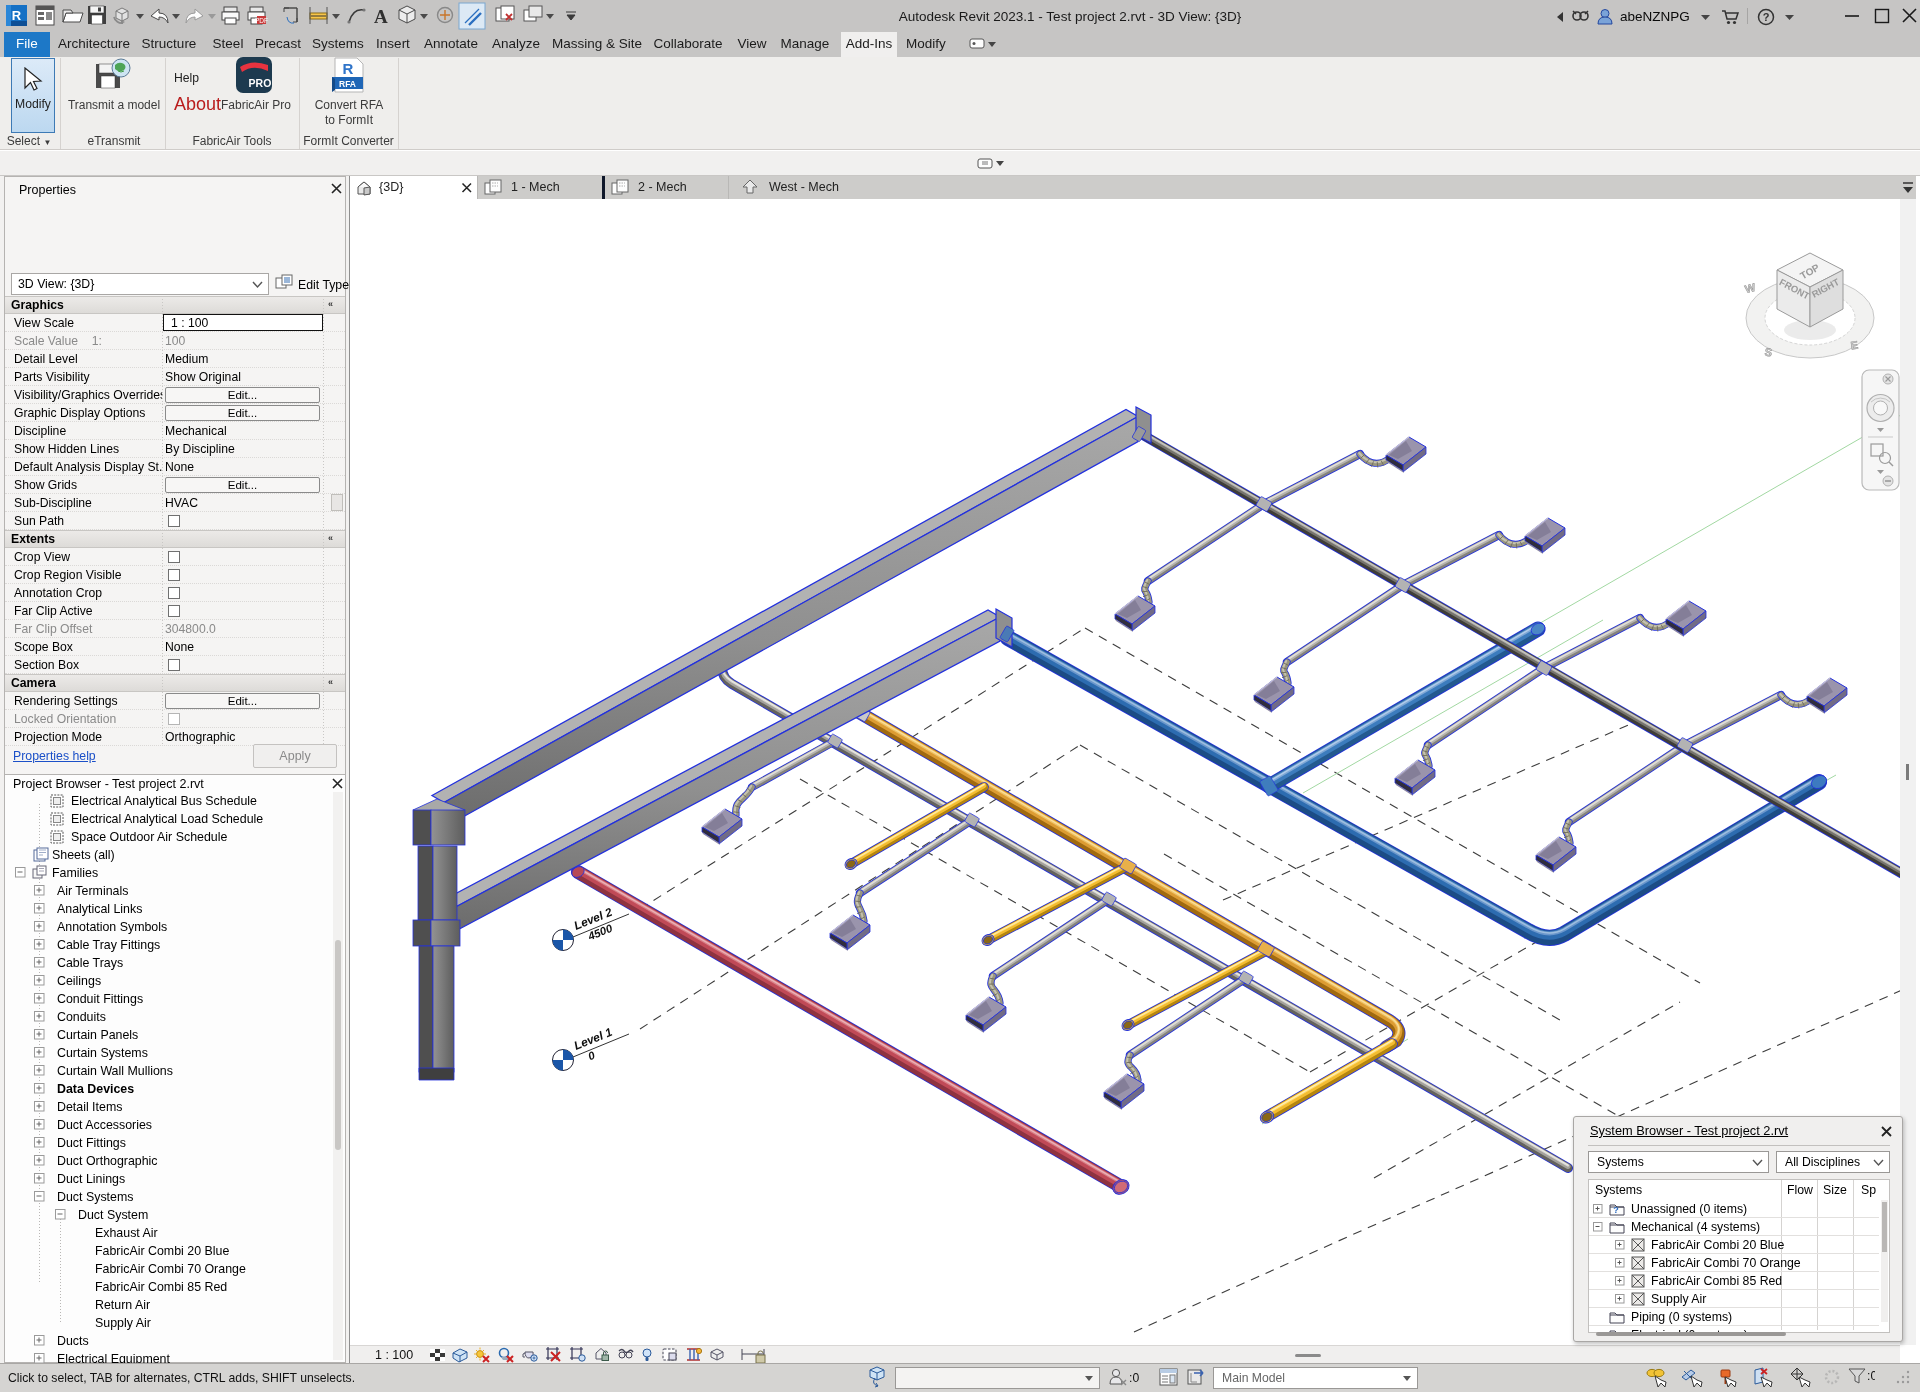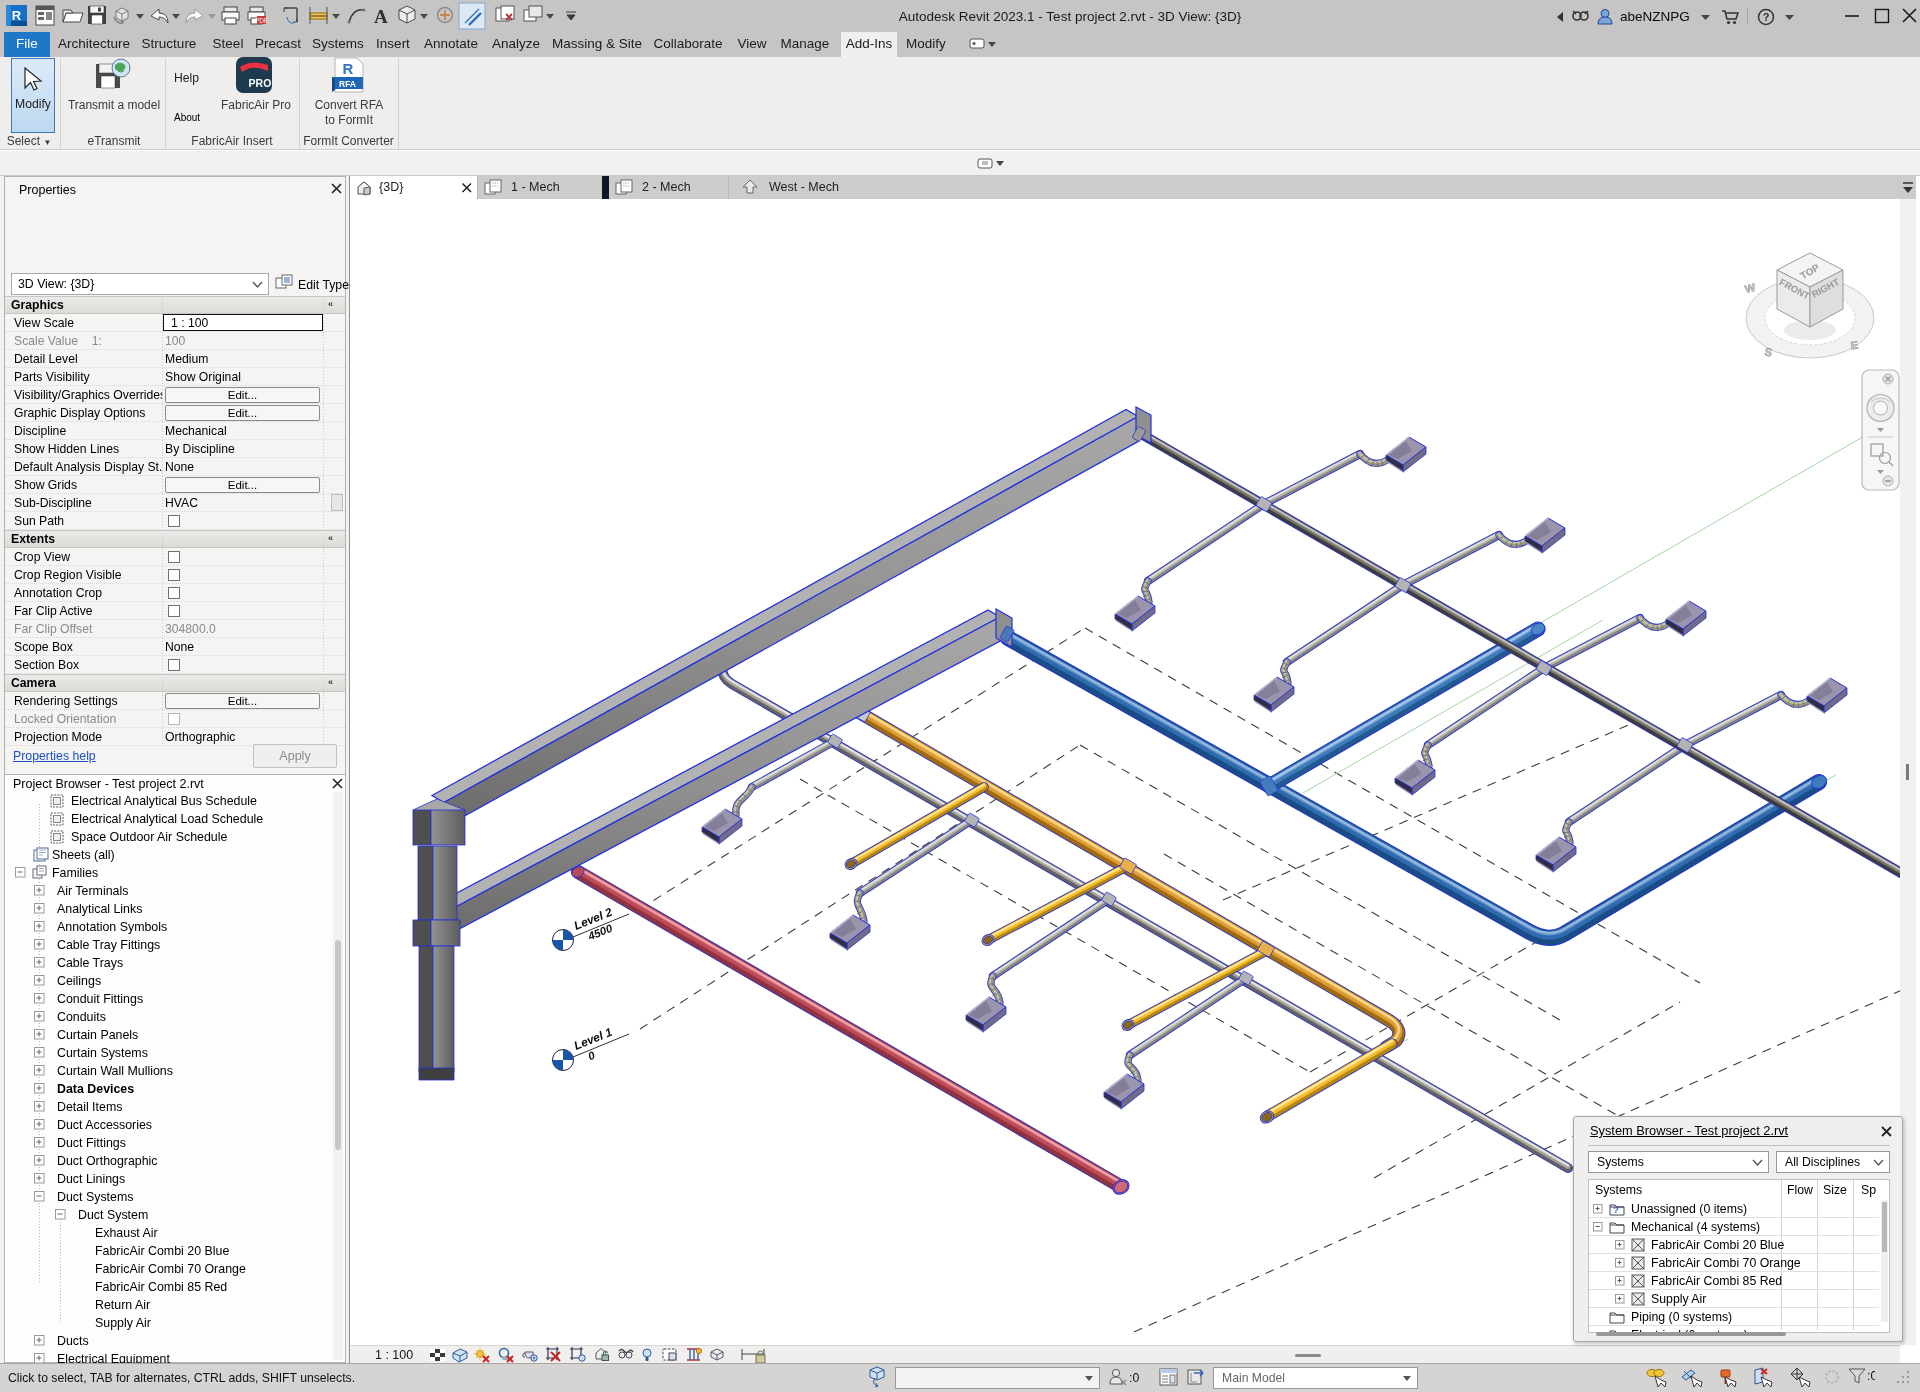--- a/index.html
+++ b/index.html
@@ -226,22 +226,22 @@
       <rect x="4" y="6" width="18" height="9" fill="#f3f3f3" stroke="#333" stroke-width="0.5"></rect>
       <rect x="6" y="18" width="14" height="12" fill="#fff" stroke="#333" stroke-width="0.5"></rect>
       <circle cx="26" cy="10" r="9" fill="#cde4f2" stroke="#5a7a96"></circle>
       <path d="M20 7 q4 -4 9 -1 q3 3 0 6 q-5 3 -9 -1 z" fill="#3f9c45" opacity="0.9"></path>
       <path d="M23 13 q3 2 6 0" stroke="#3f9c45" fill="none"></path>
     </svg>
     <div class="plabel" style="left:64px;width:100px;top:41px;">Transmit a model</div>
     <div class="plabel" style="left:64px;width:100px;">eTransmit</div>
 
     <div class="abs" style="left:174px;top:14px;font-size:12.2px;color:#222;">Help</div>
-    <div class="abs" style="left:174px;top:55px;font-size:10px;color:#000000;">About</div>
-    <div class="plabel" style="left:175px;width:114px;">FabricAir Insert</div>
+    <div class="abs" style="left:174px;top:37px;font-size:18px;color:#b91c1c;">About</div>
+    <div class="plabel" style="left:175px;width:114px;">FabricAir Tools</div>
 
     <svg width="40" height="40" style="position:absolute;left:236px;top:0px">
       <rect x="0" y="0" width="36" height="36" rx="7" fill="#1d3a4f"></rect>
       <path d="M4 10 Q16 2 32 8 L32 14 Q17 7 6 15 Z" fill="#e8333f"></path>
       <text x="24" y="30" font-size="10.5" font-weight="bold" fill="#fff" text-anchor="middle" font-family="Liberation Sans">PRO</text>
     </svg>
     <div class="plabel" style="left:212px;top:41px;width:88px;">FabricAir Pro</div>
 
     <svg width="40" height="40" style="position:absolute;left:331px;top:0px">
       <path d="M4 1 L26 1 L32 7 L32 35 L4 35 Z" fill="#fff" stroke="#b5b5b5"></path>
@@ -630,21 +630,21 @@
         </svg>
     </div>
     <div class="vtab" style="left:127px;width:125px;border-left:1px solid #b9b8b6;">
       <svg width="20" height="18" style="position:absolute;left:6px;top:3px">
         <rect x="1" y="4" width="10" height="11" fill="#fdfdfd" stroke="#666"></rect>
         <rect x="6" y="1" width="11" height="12" fill="#fdfdfd" stroke="#666"></rect>
         <path d="M8 4 l6 0 M8 7 l6 0" stroke="#999" stroke-width="0.8" stroke-dasharray="1.5 1"></path>
       </svg>
       <span style="position:absolute;left:33px;top:4px;">1 - Mech</span>
     </div>
-    <div class="vtab" style="left:252px;width:126px;border-left:7px solid #0f172a;padding-left:39px;">
+    <div class="vtab" style="left:252px;width:126px;border-left:3px solid #0f172a;padding-left:39px;">
       <svg width="20" height="18" style="position:absolute;left:6px;top:3px">
         <rect x="1" y="4" width="10" height="11" fill="#fdfdfd" stroke="#666"></rect>
         <rect x="6" y="1" width="11" height="12" fill="#fdfdfd" stroke="#666"></rect>
         <path d="M8 4 l6 0 M8 7 l6 0" stroke="#999" stroke-width="0.8" stroke-dasharray="1.5 1"></path>
       </svg>
       <span style="position:absolute;left:33px;top:4px;">2 - Mech</span>
     </div>
     <div class="vtab" style="left:378px;width:128px;border-left:1px solid #b9b8b6;">
       <svg width="20" height="18" style="position:absolute;left:12px;top:3px">
         <path d="M9 1 L16 8 L12 8 L12 14 L6 14 L6 8 L2 8 Z" fill="#e9e9e9" stroke="#666"></path>

